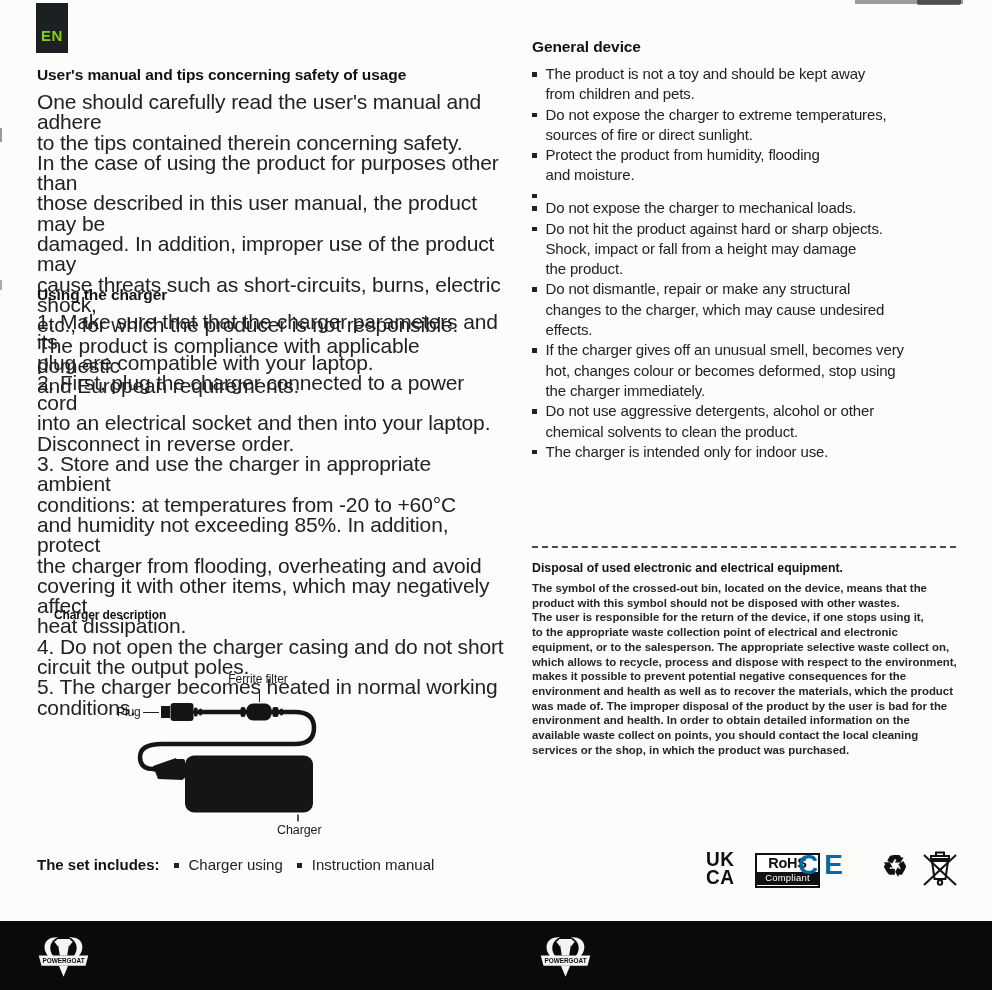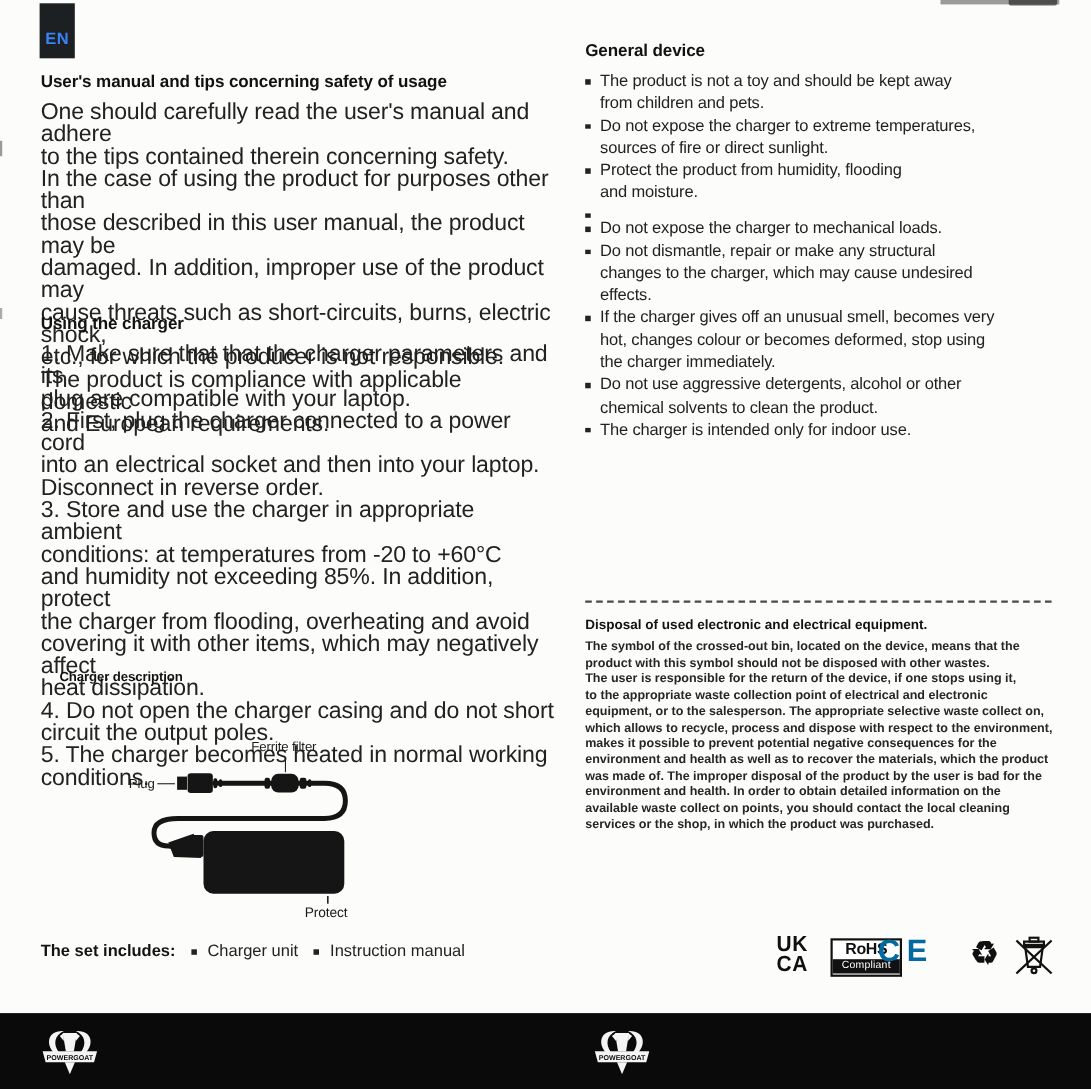--- a/index.html
+++ b/index.html
@@ -2,21 +2,21 @@
 <html><head>
 <meta charset="utf-8">
 <style>
   html,body{margin:0;padding:0;}
   .page{position:relative;width:992px;height:990px;background:#fcfcfa;overflow:hidden;
         font-family:"Liberation Sans",sans-serif;color:#1e1e1e;}
   .abs{position:absolute;}
   .h{font-weight:bold;font-size:15.5px;color:#121212;letter-spacing:-0.1px;}
   .body-text{font-size:21px;line-height:20.3px;white-space:pre-line;letter-spacing:-0.15px;color:#222;}
   
-  .badge{left:36px;top:3px;width:32px;height:50px;background:#1c2023;color:#3b82f6;
+  .badge{left:36px;top:3px;width:32px;height:50px;background:#1c2023;color:#84cc16;
          display:flex;align-items:center;justify-content:center;box-sizing:border-box;
          padding-top:14px;font-weight:bold;font-size:15px;letter-spacing:.5px;}
   
   .bullets{left:531px;top:64px;width:452px;}
   .b-item{display:flex;align-items:flex-start;}
   .sq{width:4.5px;height:4.5px;background:#222;margin:8px 9px 0 1px;flex:0 0 auto;}
   .bt{font-size:15px;line-height:20.3px;white-space:pre-line;letter-spacing:-0.15px;color:#222;}
   .dashed{left:532px;top:546px;width:424px;border-top:2px dashed #4a4a4a;height:0;}
   .disp-h{left:532px;top:561px;font-size:12.3px;font-weight:bold;color:#121212;}
   .disp-b{left:532px;top:581px;width:452px;font-size:11.4px;line-height:14.7px;white-space:pre-line;color:#262626;font-weight:bold;}
@@ -103,27 +103,27 @@
         <rect x="174" y="759" width="11" height="20" rx="2"></rect>
         <rect x="185" y="755.5" width="128" height="57" rx="9"></rect>
       </g>
       <path d="M195,712 H295 Q314,712 314,728 Q314,744 295,744 H162 Q140,744 140,757 Q140,769 153,769 L166,772" fill="none" stroke="#151515" stroke-width="4.5" stroke-linecap="round"></path>
       <line x1="298" y1="814.5" x2="298" y2="821.5" stroke="#222" stroke-width="1.5"></line>
     </svg>
     <div class="abs dlab" style="left:215px;top:672px;width:86px;text-align:center;">Ferrite filter</div>
     <div class="abs vline" style="left:258.5px;top:690px;height:12px;"></div>
     <div class="abs dlab" style="left:117px;top:705px;">Plug</div>
     <div class="abs hline" style="left:143px;top:711.5px;width:16px;"></div>
-    <div class="abs dlab" style="left:277px;top:823px;font-size:12.5px;">Protect</div>
+    <div class="abs dlab" style="left:277px;top:823px;font-size:12.5px;">Charger</div>
   </div>
 
   <div class="abs set-row">
     <span class="lbl">The set includes:</span>
     <span class="set-sq"></span>
-    <span>Charger unit</span>
+    <span>Charger using</span>
     <span class="set-sq"></span>
     <span>Instruction manual</span>
   </div>
 
   <div class="abs h" style="left:532px;top:38px;">General device</div>
 
   <div class="abs bullets">
     <div class="b-item">
         <span class="sq"></span>
         <span class="bt">The product is not a toy and should be kept away
@@ -138,20 +138,26 @@
         <span class="sq"></span>
         <span class="bt">Protect the product from humidity, flooding
 and moisture.</span>
       </div>
     <div class="b-item">
         <span class="sq"></span>
       </div>
     <div class="b-item">
         <span class="sq"></span>
         <span class="bt">Do not expose the charger to mechanical loads.</span>
+      </div>
+    <div class="b-item">
+        <span class="sq"></span>
+        <span class="bt">Do not hit the product against hard or sharp objects.
+Shock, impact or fall from a height may damage
+the product.</span>
       </div>
     <div class="b-item">
         <span class="sq"></span>
         <span class="bt">Do not dismantle, repair or make any structural
 changes to the charger, which may cause undesired
 effects.</span>
       </div>
     <div class="b-item">
         <span class="sq"></span>
         <span class="bt">If the charger gives off an unusual smell, becomes very

